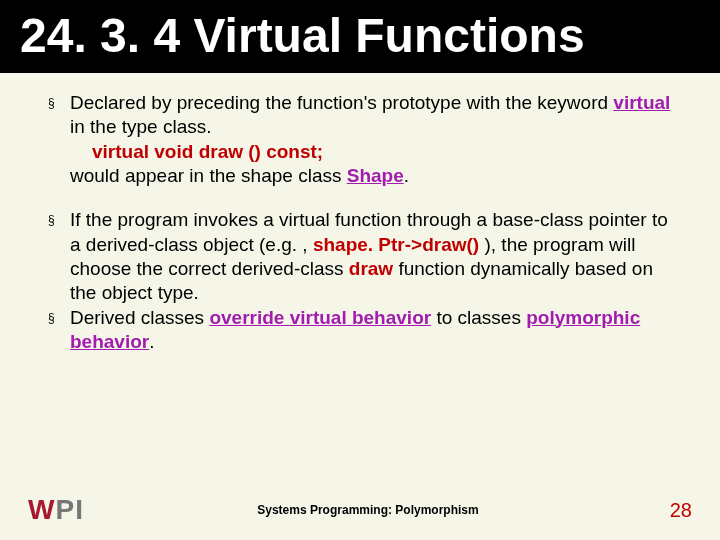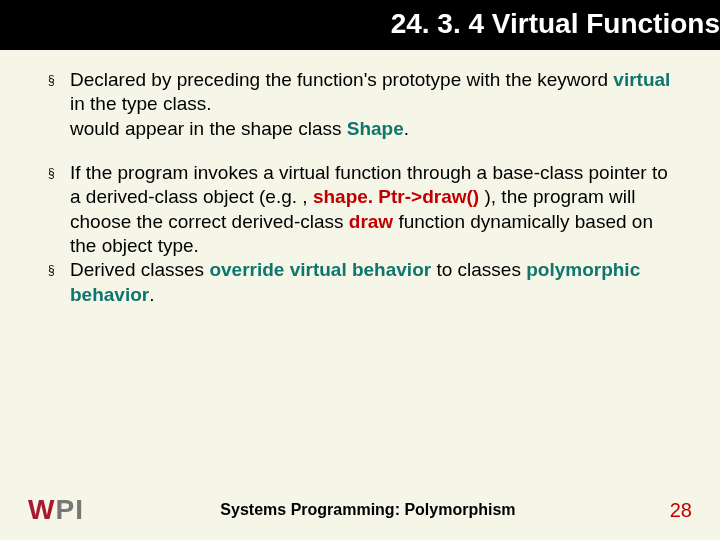--- a/index.html
+++ b/index.html
@@ -10,23 +10,24 @@
     font-family: "Comic Sans MS", cursive, sans-serif;
     position: relative;
     overflow: hidden;
   }
   .title-bar {
     background: #000;
     padding: 8px 0 10px 0;
   }
   .title {
     color: #fff;
-    font-size: 28px;
+    font-size: 48px;
     font-weight: bold;
-    text-align: right;
+    text-align: left;
+    margin-left: 20px;
   }
   .content {
     padding: 18px 44px 0 44px;
     color: #000;
     font-size: 19px;
     line-height: 1.28;
   }
   .para {
     margin-bottom: 20px;
   }
@@ -41,21 +42,21 @@
     line-height: 24px;
     padding-left: 4px;
   }
   .bullet-body {
     flex: 1;
   }
   .indent {
     padding-left: 48px;
   }
   .kw-red { color: #c00000; font-weight: bold; }
-  .kw-red-u { color: #0f766e; font-weight: bold; }
+  .kw-red-u { color: #a21caf; font-weight: bold; text-decoration: underline; }
   .footer {
     position: absolute;
     bottom: 14px;
     left: 0;
     width: 100%;
     display: flex;
     align-items: center;
     padding: 0 28px 0 28px;
   }
   .logo {
@@ -65,21 +66,21 @@
     color: #888;
     position: relative;
   }
   .logo .w { color: #a6192e; }
   .logo .p { color: #777; }
   .logo .i { color: #777; }
   .footer-title {
     flex: 1;
     text-align: center;
     font-weight: bold;
-    font-size: 16px;
+    font-size: 12px;
     color: #000;
   }
   .page-num {
     color: #c00000;
     font-size: 20px;
     width: 40px;
     text-align: right;
   }
 </style>
 </head>
@@ -90,20 +91,23 @@
 </div>
 
 <div class="content">
 
   <div class="para">
     <div class="bullet-row">
       <div class="bullet">§</div>
       <div class="bullet-body">
         <span>Declared by preceding the function's prototype with the keyword </span><span class="kw-red-u">virtual</span><span> in the type class.</span>
       </div>
+    </div>
+    <div class="indent">
+      <span class="kw-red">virtual void draw () const;</span>
     </div>
     <div class="bullet-row">
       <div class="bullet"></div>
       <div class="bullet-body">
         <span>would appear in the shape class </span><span class="kw-red-u">Shape</span><span>.</span>
       </div>
     </div>
   </div>
 
   <div class="para">

